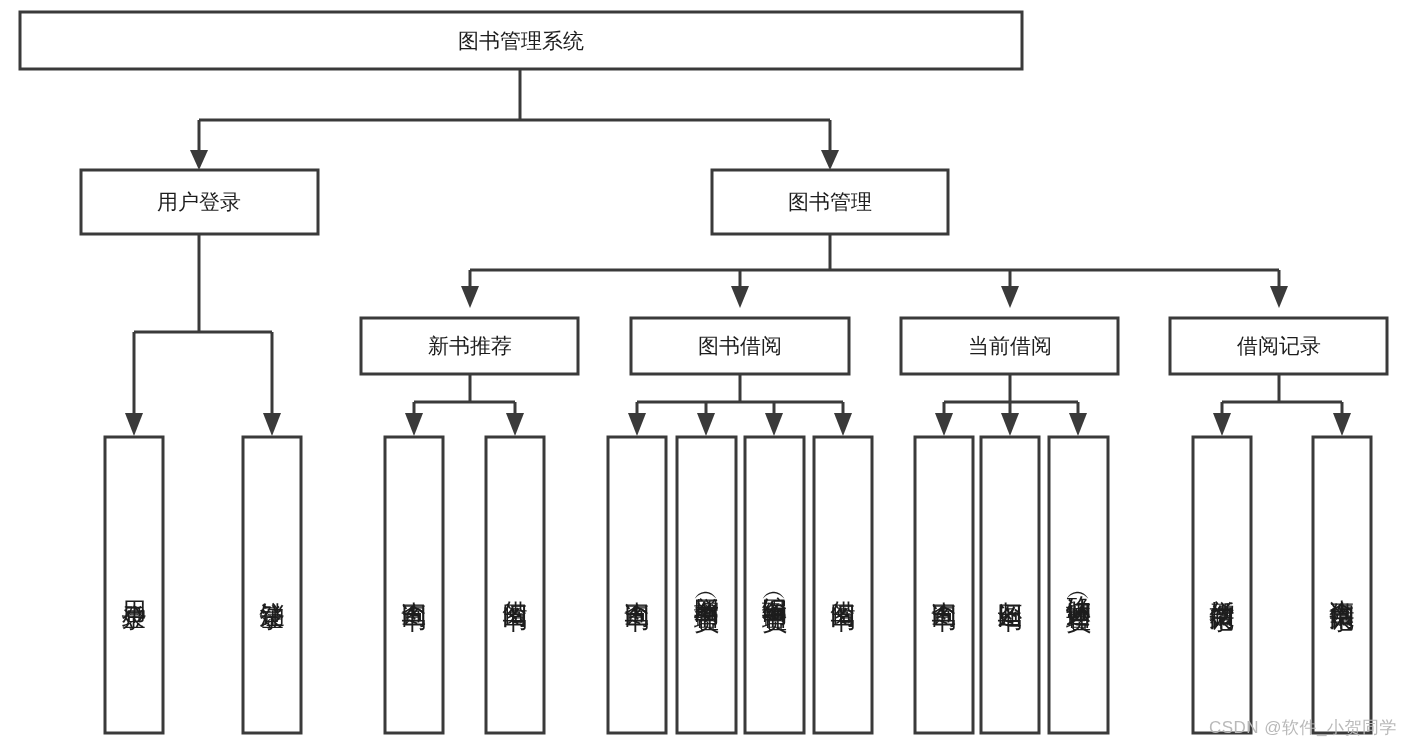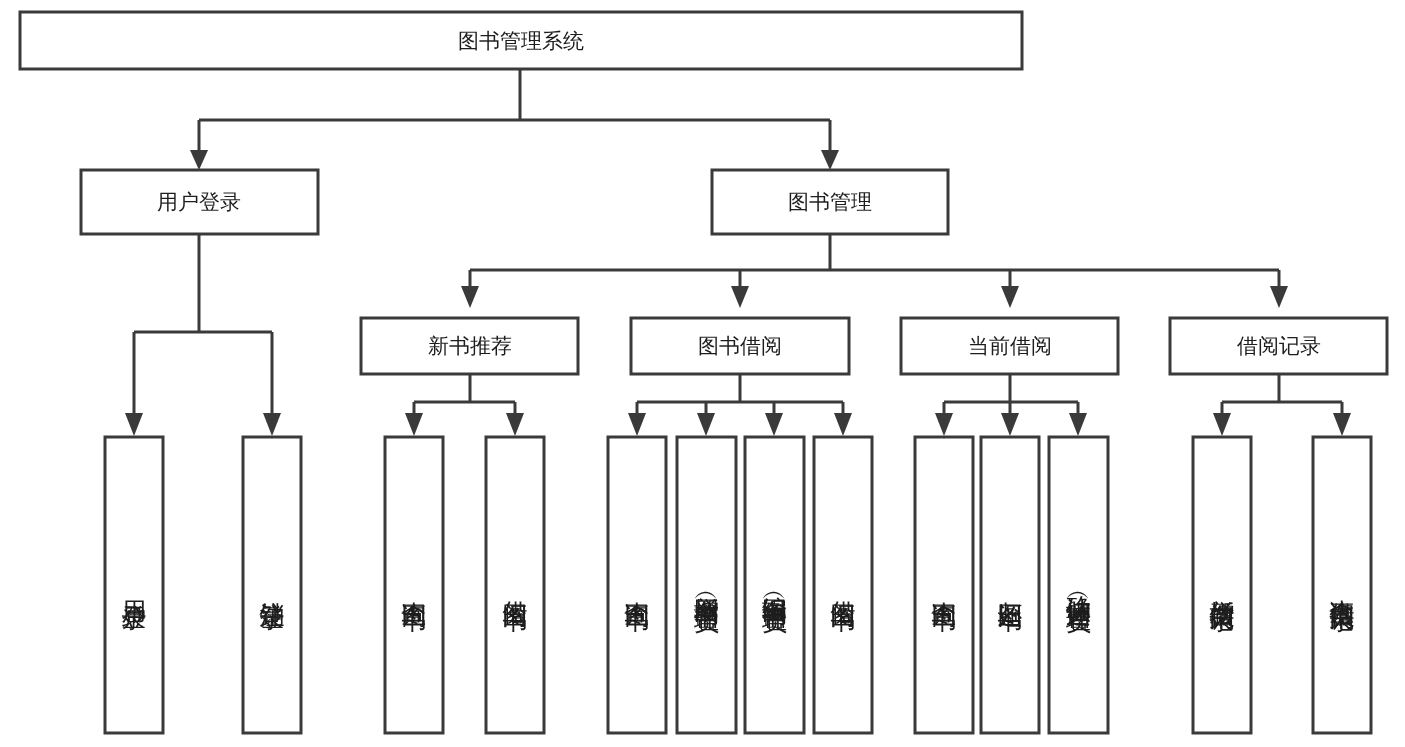--- a/index.html
+++ b/index.html
@@ -288,14 +288,15 @@
     <span class="leaf-label">确认归还（管理员）</span>
   </div>
 
   <div class="leaf-label-wrap" style="left:1193px;top:437px;width:58px;height:296px;">
     <span class="leaf-label">新增借阅记录</span>
   </div>
   <div class="leaf-label-wrap" style="left:1313px;top:437px;width:58px;height:296px;">
     <span class="leaf-label">查询借阅记录</span>
   </div>
 
+  <div class="watermark">CSDN @软件_小贺同学</div>
 
 </div>
 
 </body></html>

